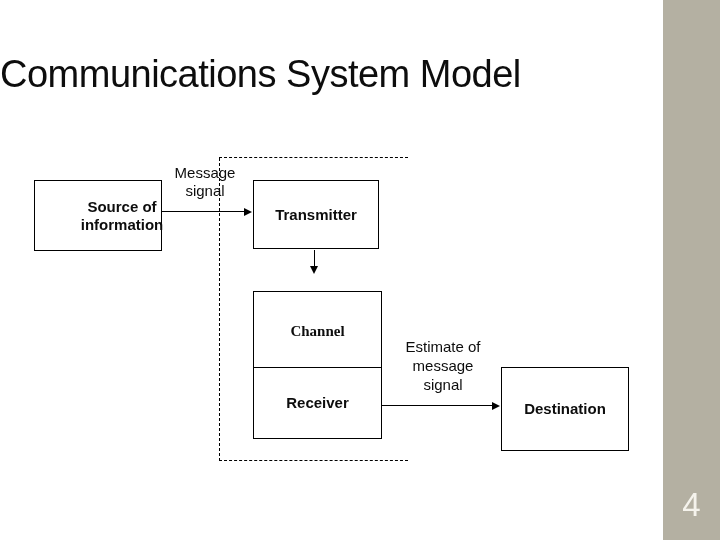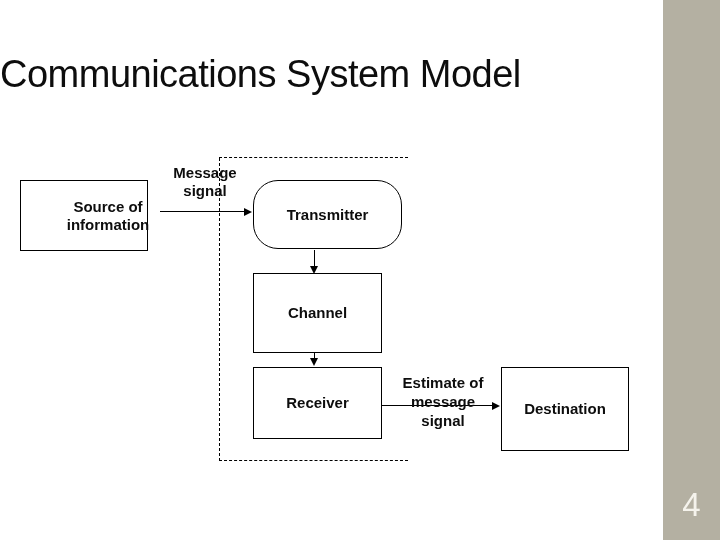--- a/index.html
+++ b/index.html
@@ -31,33 +31,33 @@
     text-align:left;font-size:38px;line-height:42px;
     color:var(--text);letter-spacing:-0.5px;
   }
   .box{
     position:absolute;border:1.5px solid var(--diagram-line);
     background:var(--background);
     display:flex;align-items:center;justify-content:center;
     font-size:15px;font-weight:bold;text-align:center;
     line-height:18px;white-space:pre-line;
   }
-  .box-source{left:20px;top:180px;width:128px;height:71px;padding-left:48px;}
-  .box-transmitter{left:253px;top:180px;width:149px;height:69px;border-radius:25px;}
-  .box-channel{left:253px;top:273px;width:129px;height:80px;}
+  .box-source{left:34px;top:180px;width:128px;height:71px;padding-left:48px;}
+  .box-transmitter{left:253px;top:180px;width:126px;height:69px;}
+  .box-channel{left:253px;top:291px;width:129px;height:80px;font-family:Liberation Serif, serif;}
   .box-receiver{left:253px;top:367px;width:129px;height:72px;}
   .box-destination{left:501px;top:367px;width:128px;height:84px;}
   .sig{
-    position:absolute;font-size:15px;font-weight:bold;
+    position:absolute;font-size:15px;font-weight:normal;
     line-height:18px;white-space:pre-line;
   }
   .sig-message{left:159px;top:164px;width:92px;text-align:center;}
   .sig-transmitted{left:394px;top:250px;white-space:nowrap;}
   .sig-received{left:119px;top:343px;white-space:nowrap;}
-  .sig-estimate{left:397px;top:337px;width:92px;text-align:center;line-height:19px;margin-top:36px;}
+  .sig-estimate{left:397px;top:337px;width:92px;text-align:center;line-height:19px;}
   .shaft-h{position:absolute;height:0;border-top:1.5px solid var(--diagram-line);}
   .shaft-v{position:absolute;width:0;border-left:1.5px solid var(--diagram-line);}
   .head-right{position:absolute;width:0;height:0;
     border-left:8px solid var(--diagram-line);
     border-top:4px solid transparent;border-bottom:4px solid transparent;}
   .head-down{position:absolute;width:0;height:0;
     border-top:8px solid var(--diagram-line);
     border-left:4px solid transparent;border-right:4px solid transparent;}
   .a1-shaft{left:160px;top:211px;width:84px;}
   .a1-head{left:244px;top:208px;}

